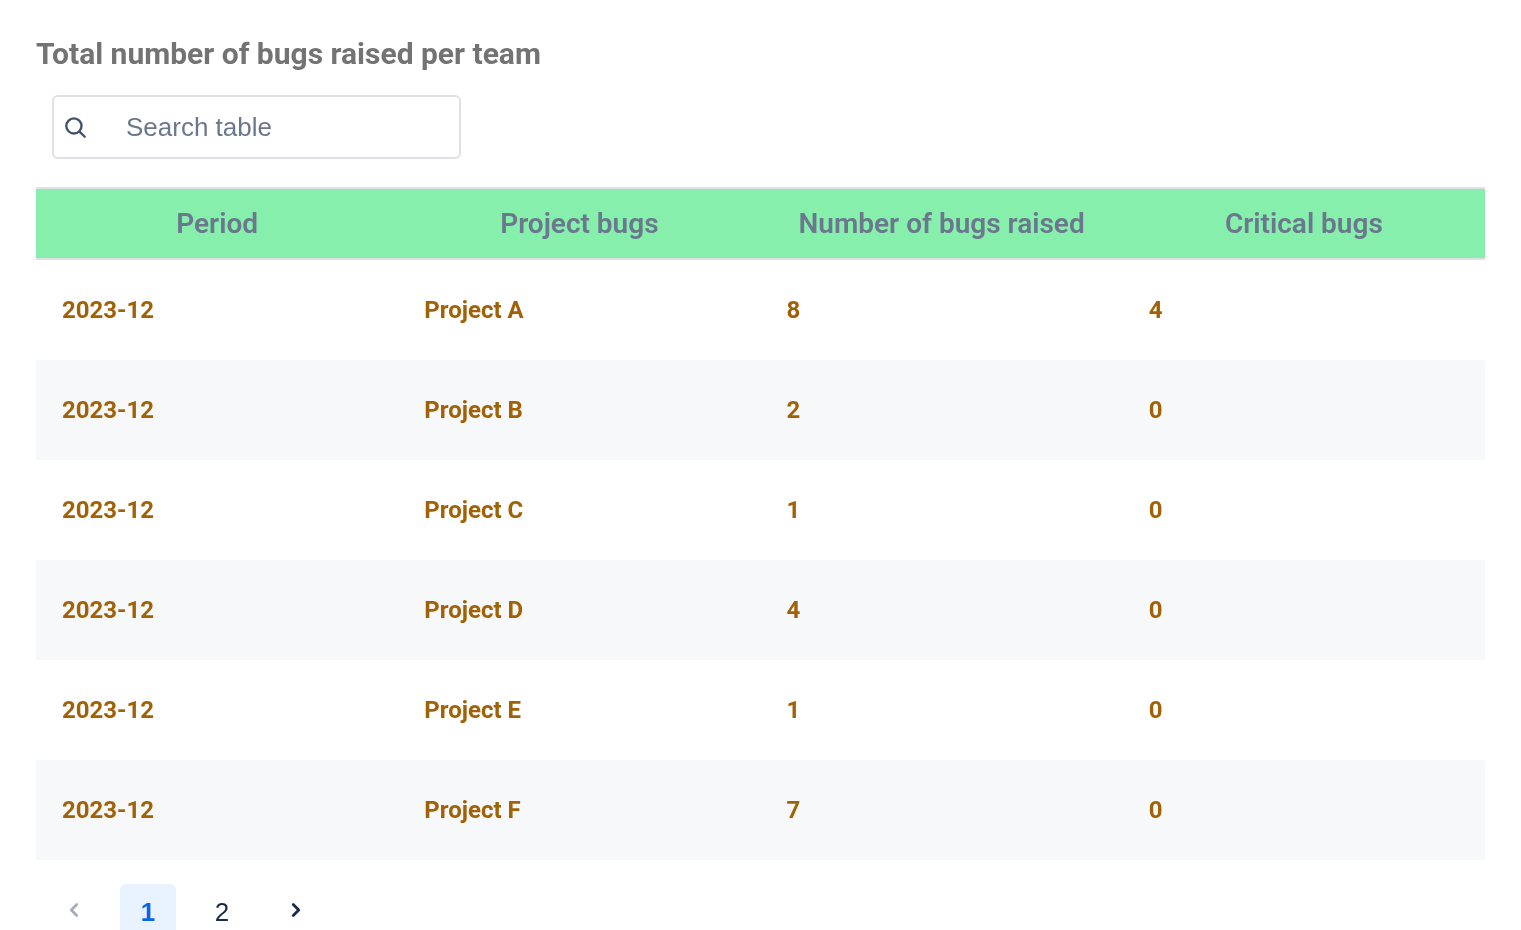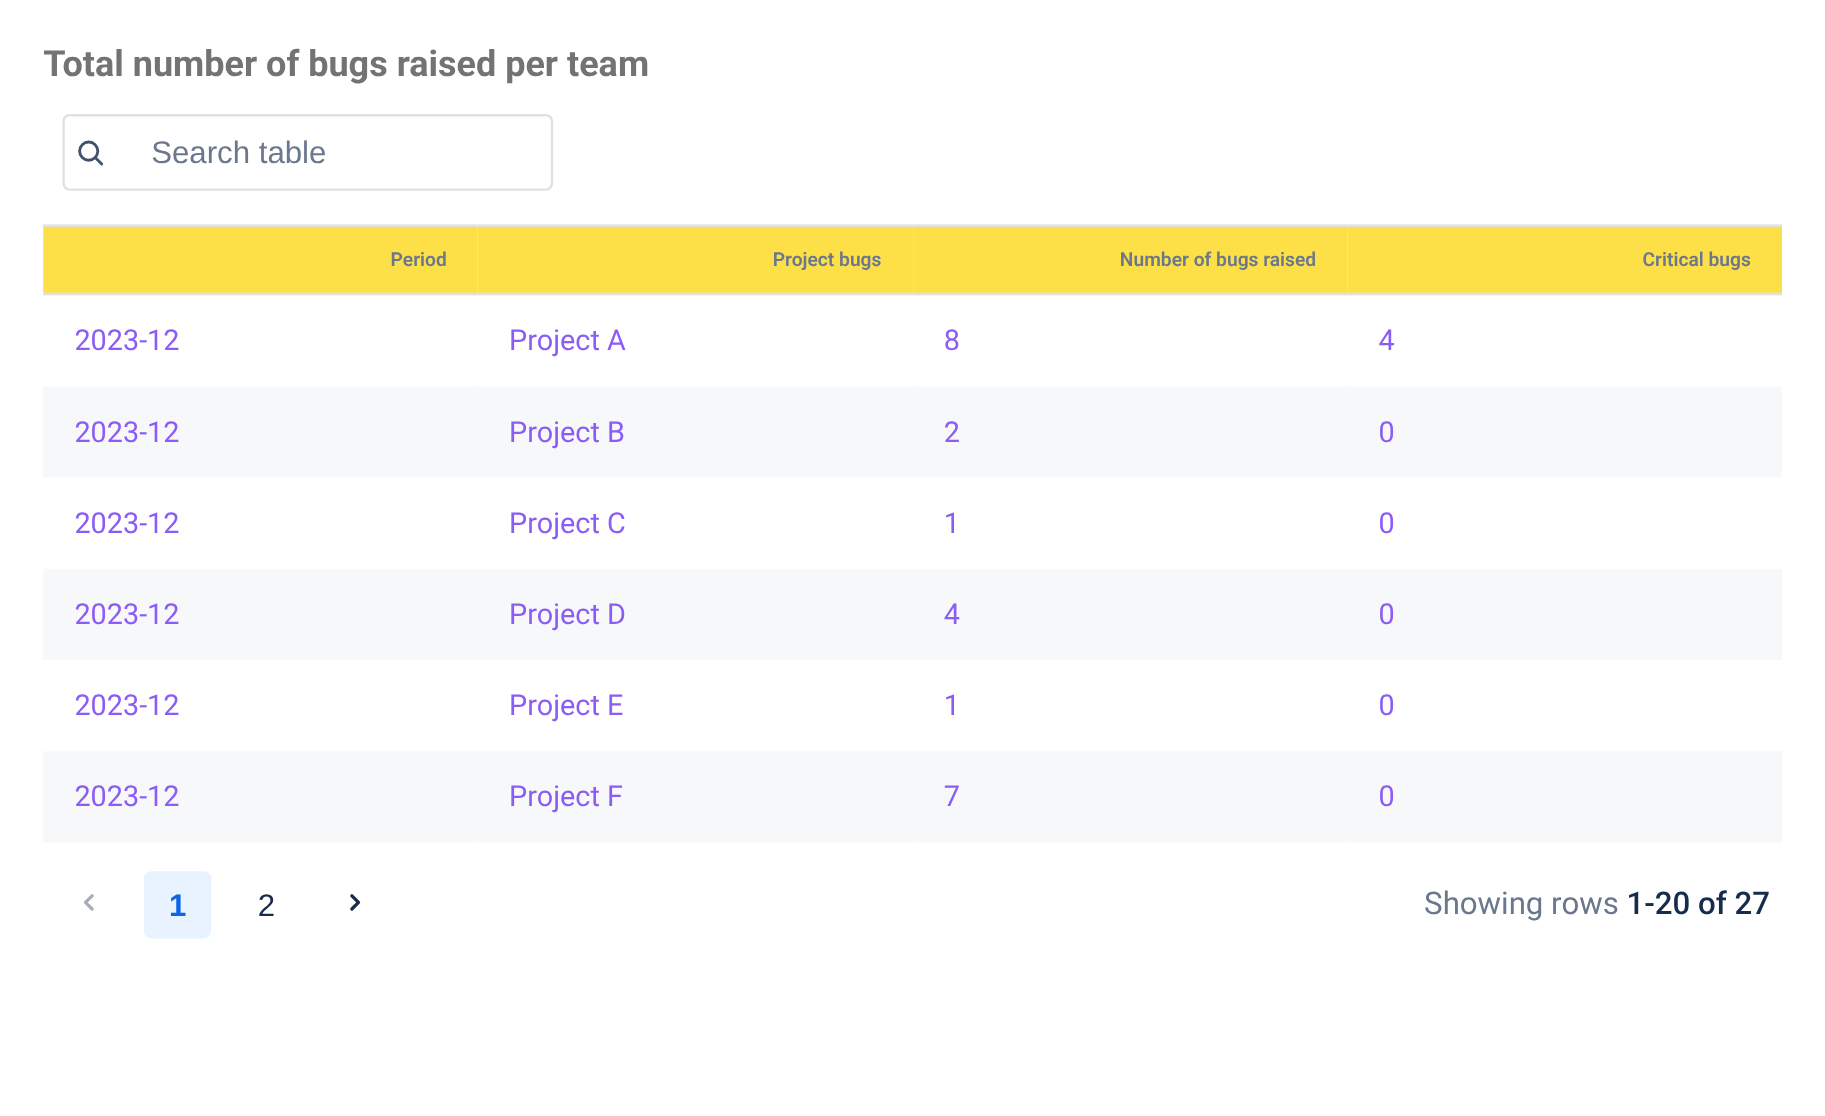--- a/index.html
+++ b/index.html
@@ -47,34 +47,34 @@
       width: 26px;
       height: 26px;
       color: #42526E;
       pointer-events: none;
     }
     .table {
       width: 100%;
       border-collapse: collapse;
     }
     .table thead th {
-      text-align: right;
-      font-size: 16px;
+      text-align: center;
+      font-size: 28px;
       font-weight: 600;
       color: #6B778C;
       padding: 18px 26px;
       border-top: 2px solid #DFE1E6;
       border-bottom: 2px solid #DFE1E6;
-      background: #fde047;
+      background: #86efac;
     }
     .table tbody td {
       font-size: 24px;
-      color: #8b5cf6;
-      padding: 24px 26px;
-      font-weight: 400;
+      color: #a16207;
+      padding: 36px 26px;
+      font-weight: 700;
     }
     .table tbody tr:nth-child(even) {
       background: #F7F8F9;
     }
     .table tbody tr:nth-child(odd) {
       background: #ffffff;
     }
     .pagination-bar {
       display: flex;
       align-items: center;
@@ -204,16 +204,13 @@
         <button class="page-button">2</button>
       </span>
     <button class="page-arrow">
       <span>
         <svg viewBox="0 0 24 24" fill="none" stroke="currentColor" stroke-width="3" stroke-linecap="round" stroke-linejoin="round">
           <polyline points="9 18 15 12 9 6"></polyline>
         </svg>
       </span>
     </button>
   </div>
-  <div class="rows-text">
-    <span>Showing rows </span><span class="bold">1-20</span><span class="bold"> of </span><span class="bold">27</span>
-  </div>
 </div>
 
 </body></html>

